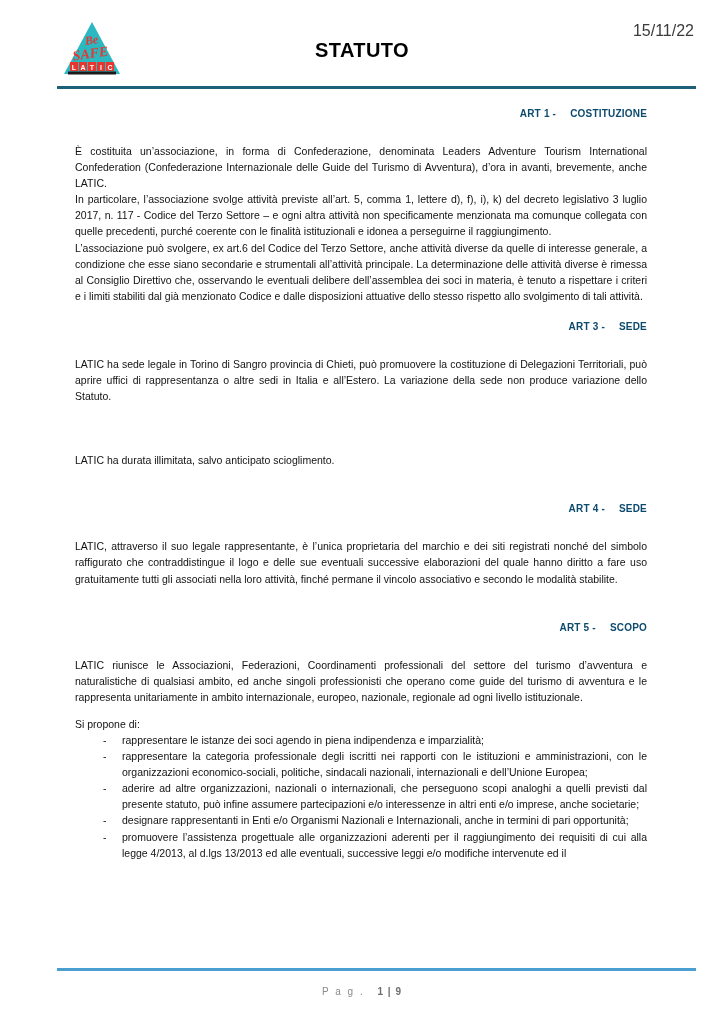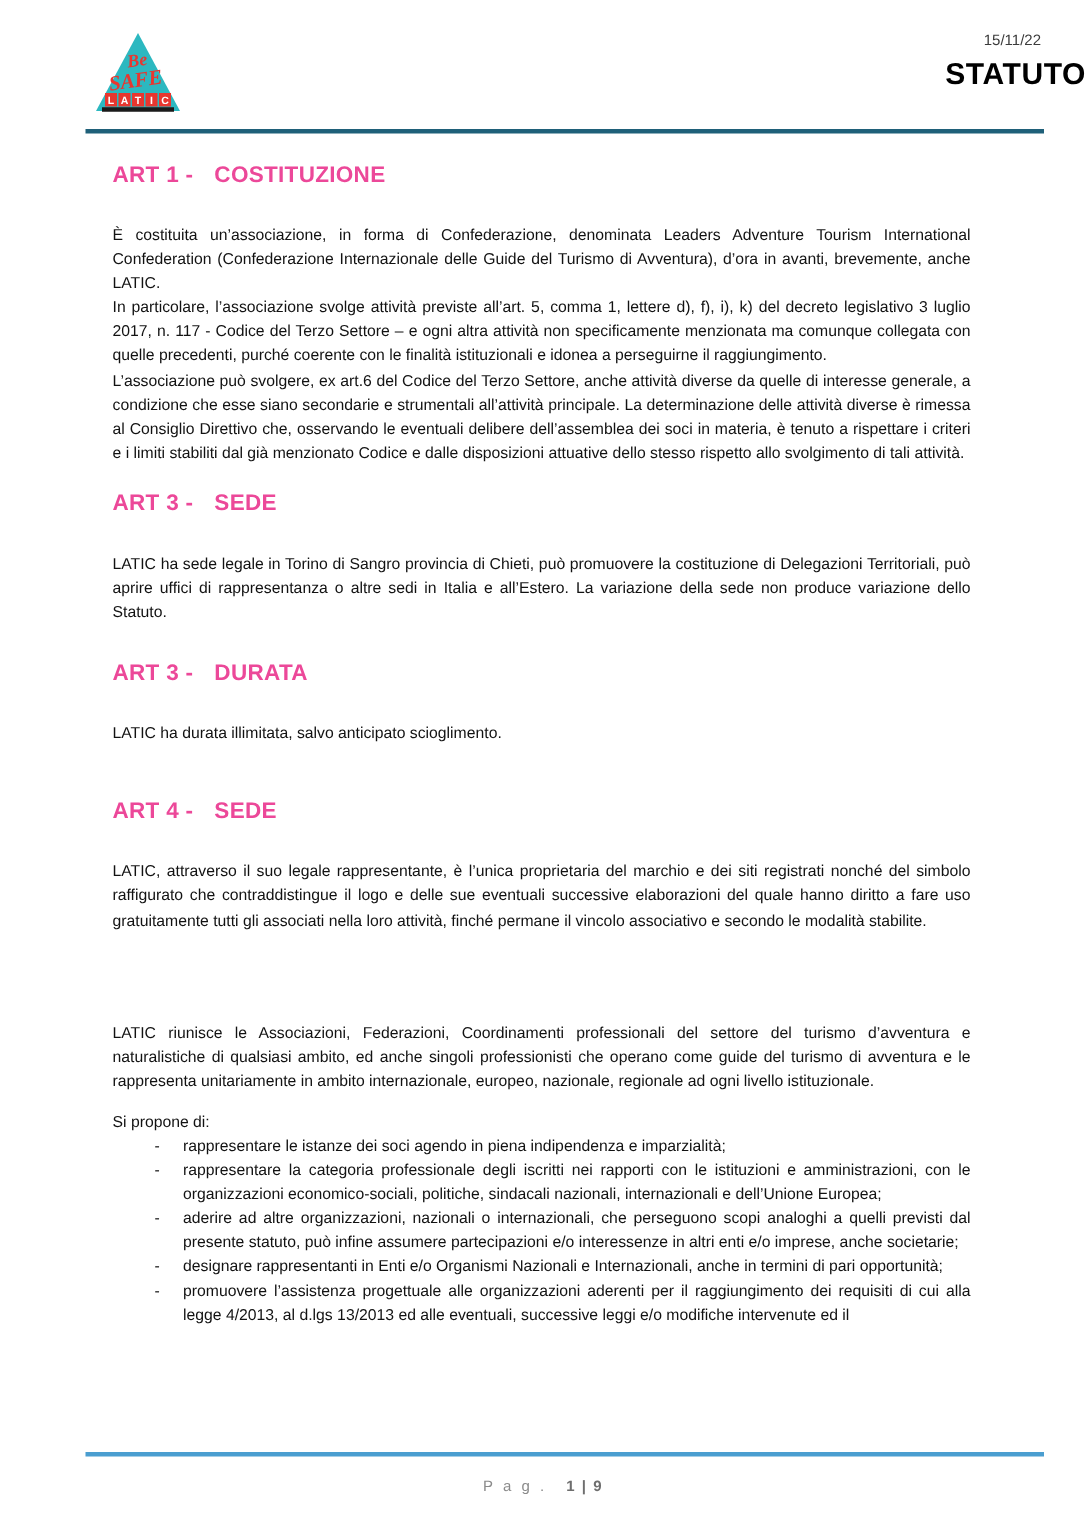--- a/index.html
+++ b/index.html
@@ -35,33 +35,33 @@
     width: 60px;
     height: 58px;
   }
   .logo svg { display: block; }
 
   .doc-title {
     position: absolute;
     left: 0;
     right: 0;
     top: 39px;
-    text-align: right;
+    text-align: center;
     font-size: 20px;
     font-weight: bold;
     letter-spacing: 0.4px;
     color: #000;
     font-family: "Liberation Sans", sans-serif;
   }
 
   .header-date {
     position: absolute;
     right: 30px;
     top: 22px;
-    font-size: 10px;
+    font-size: 16px;
     color: #3b3b3b;
     font-family: "Liberation Sans", sans-serif;
   }
 
   .header-rule {
     position: absolute;
     left: 57px;
     right: 28px;
     top: 86px;
     height: 3px;
@@ -71,26 +71,26 @@
   
   .content {
     position: absolute;
     left: 75px;
     top: 108px;
     width: 572px;
   }
 
   h2.art-heading {
     margin: 0;
-    text-align: left;
-    font-size: 15px;
+    text-align: right;
+    font-size: 10px;
     font-weight: bold;
     letter-spacing: 0.2px;
     font-family: "Liberation Sans", sans-serif;
-    color: #ec4899;
+    color: #0c4a6e;
   }
   h2.art-heading .gap { display: inline-block; width: 14px; }
 
   p.body-text {
     margin: 0;
     font-size: 10.5px;
     line-height: 16.1px;
     text-align: justify;
     font-family: "Liberation Sans", sans-serif;
     color: #121212;
@@ -190,38 +190,38 @@
     <div class="spacer-md"></div>
 
     <h2 class="art-heading">
       <span>ART 3 -</span><span class="gap"></span><span>SEDE</span>
     </h2>
     <div class="spacer-lg"></div>
     <p class="body-text">LATIC ha sede legale in Torino di Sangro provincia di Chieti, può promuovere la costituzione di Delegazioni Territoriali, può aprire uffici di rappresentanza o altre sedi in Italia e all’Estero. La variazione della sede non produce variazione dello Statuto.</p>
 
     <div class="spacer-lg"></div>
 
-    <h2 class="art-heading">
-      <span>ART 3 -</span><span class="gap"></span><span>DURATA</span>
-    </h2>
     <div class="spacer-lg"></div>
     <p class="body-text">LATIC ha durata illimitata, salvo anticipato scioglimento.</p>
 
     <div class="spacer-lg"></div>
     <div class="spacer-sm"></div>
 
     <h2 class="art-heading">
       <span>ART 4 -</span><span class="gap"></span><span>SEDE</span>
     </h2>
     <div class="spacer-lg"></div>
     <p class="body-text">LATIC, attraverso il suo legale rappresentante, è l’unica proprietaria del marchio e dei siti registrati nonché del simbolo raffigurato che contraddistingue il logo e delle sue eventuali successive elaborazioni del quale hanno diritto a fare uso gratuitamente tutti gli associati nella loro attività, finché permane il vincolo associativo e secondo le modalità stabilite.</p>
 
     <div class="spacer-lg"></div>
     <div class="spacer-sm"></div>
 
+    <h2 class="art-heading">
+      <span>ART 5 -</span><span class="gap"></span><span>SCOPO</span>
+    </h2>
     <div class="spacer-lg"></div>
     <p class="body-text">LATIC riunisce le Associazioni, Federazioni, Coordinamenti professionali del settore del turismo d’avventura e naturalistiche di qualsiasi ambito, ed anche singoli professionisti che operano come guide del turismo di avventura e le rappresenta unitariamente in ambito internazionale, europeo, nazionale, regionale ad ogni livello istituzionale.</p>
     <div class="spacer-sm"></div>
     <p class="body-text">Si propone di:</p>
 
     <ul class="dash-list">
       <li>
         <span class="dash">-</span><span>rappresentare le istanze dei soci agendo in piena indipendenza e imparzialità;</span>
       </li>
       <li>

